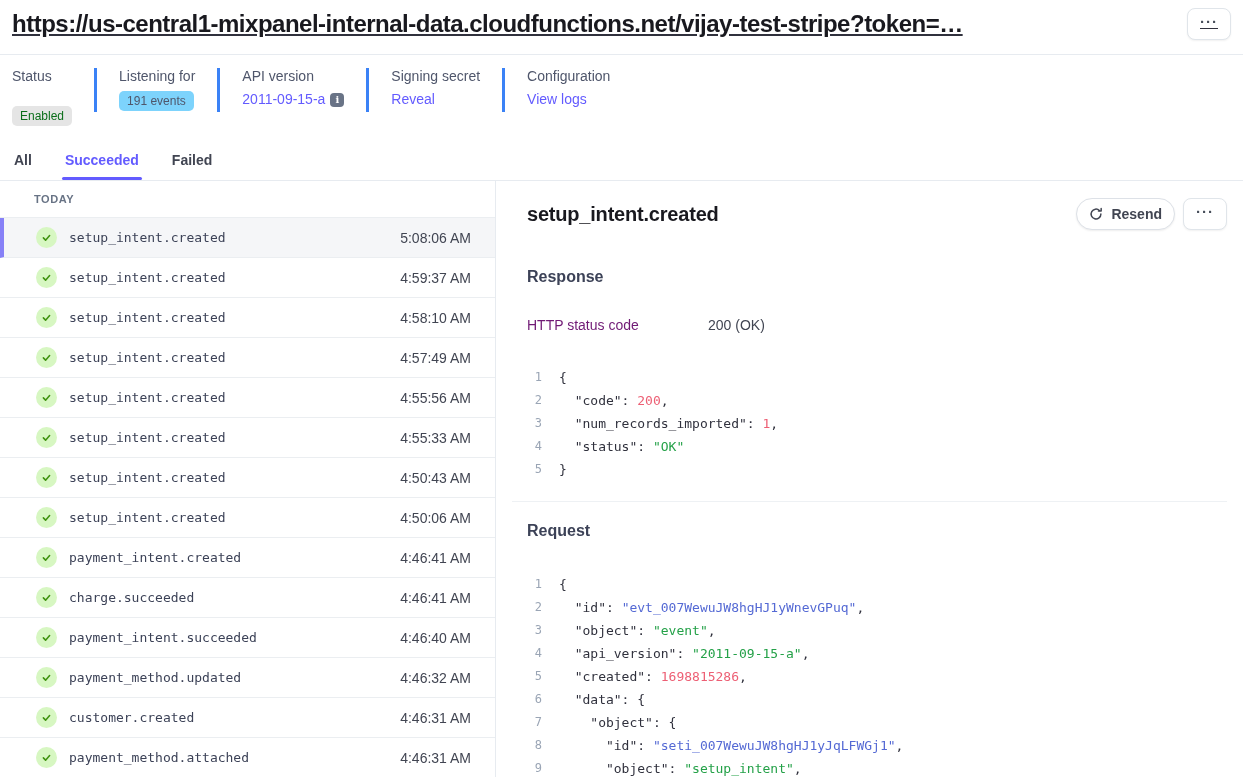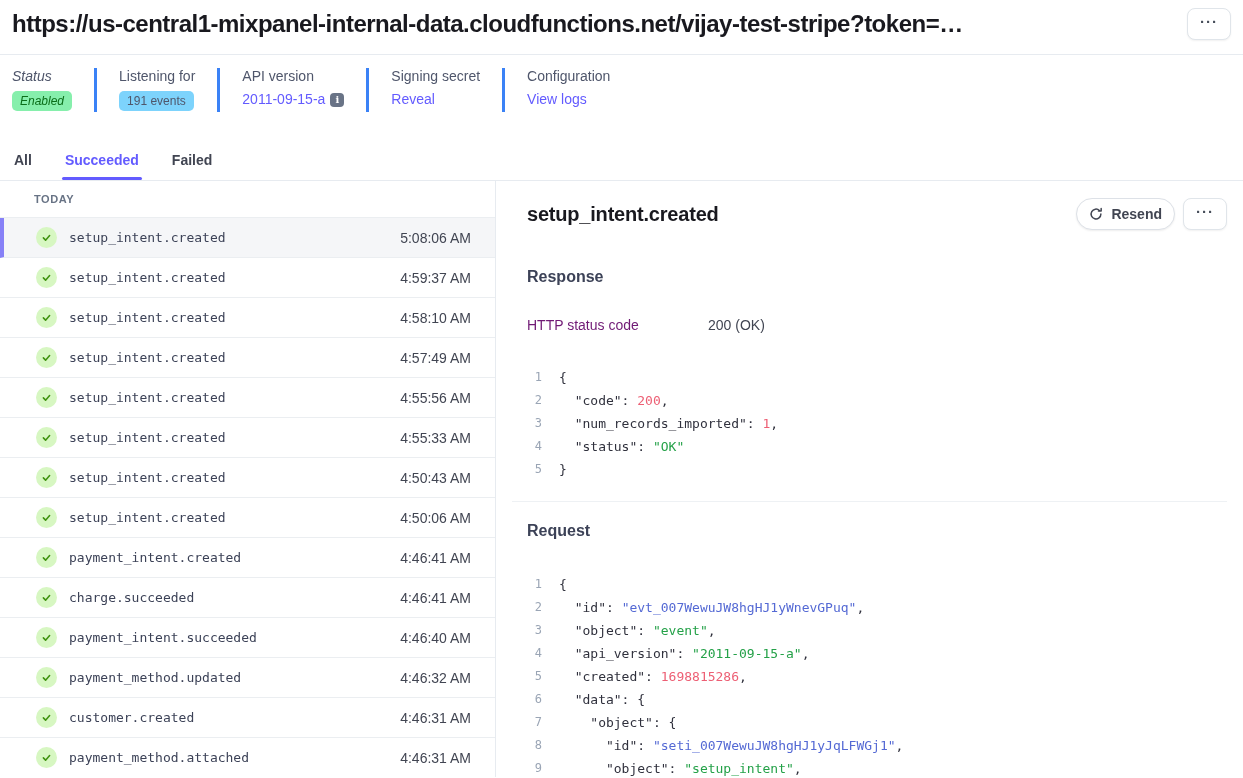--- a/index.html
+++ b/index.html
@@ -7,43 +7,43 @@
   body {
     width:1243px; height:778px; overflow:hidden;
     font-family:"Liberation Sans", sans-serif;
     color:#30313d; -webkit-font-smoothing:antialiased;
   }
   .page { width:1243px; height:778px; position:relative; overflow:hidden; }
 
   
   .page-header{
     display:flex; justify-content:space-between; align-items:flex-start;
-    padding:8px 12px 0 12px; height:55px; border-bottom:1px solid #e7ebf0;
+    padding:8px 12px 0 12px; height:55px; border-bottom:1px solid #e7ebf0;text-decoration:underline;
   }
   .page-title{
     font-size:24px; font-weight:700; color:#19191f; letter-spacing:-0.5px;
     white-space:nowrap; overflow:hidden; text-overflow:ellipsis; max-width:1160px;
     padding-top:2px;
   }
   .icon-btn{
     height:32px; min-width:41px; padding:0 12px;
     border:1px solid #e0e5ea; border-radius:8px; background:#fff;
     box-shadow:0 1px 2px rgba(0,0,0,.06);
     color:#474e5a; cursor:pointer; display:inline-flex; align-items:center; justify-content:center;
   }
   .ellipsis-glyph{ font-size:15px; font-weight:700; letter-spacing:1px; line-height:1; position:relative; top:-3px; }
 
   
   .status-bar{ display:flex; margin:13px 0 0 12px; height:44px; }
   .status-group{ padding:0 22px; border-left:3px solid #3b82f6; }
-  .status-group:first-child{ padding-left:0; border-left:none;font-style:italic; }
+  .status-group:first-child{ padding-left:0; border-left:none; }
   .status-label{ font-size:14px; color:#4f566b; }
   .status-value{ margin-top:7px; font-size:14px; }
   .badge{ display:inline-block; font-size:12px; line-height:18px; padding:1px 8px; border-radius:5px; font-weight:500; }
-  .badge-green{ background:#86efac; color:#0b6e1a; }
+  .badge-green{ background:#e5e5e5; color:#0b6e1a;margin-top:15px; }
   .badge-gray{ background:#7dd3fc; color:#4f566b; }
   .link{ color:#635bff; font-weight:500; cursor:pointer; text-decoration:none; }
   .info-icon{
     display:inline-block; width:14px; height:14px; background:#697386; color:#fff;
     border-radius:4px; font-size:10px; text-align:center; line-height:14px; font-weight:700;
     margin-left:5px; vertical-align:1px; font-family:"DejaVu Serif", serif; cursor:pointer;
   }
 
   
   .tabs{ display:flex; gap:33px; margin:40px 0 0 14px; font-size:14px; }

